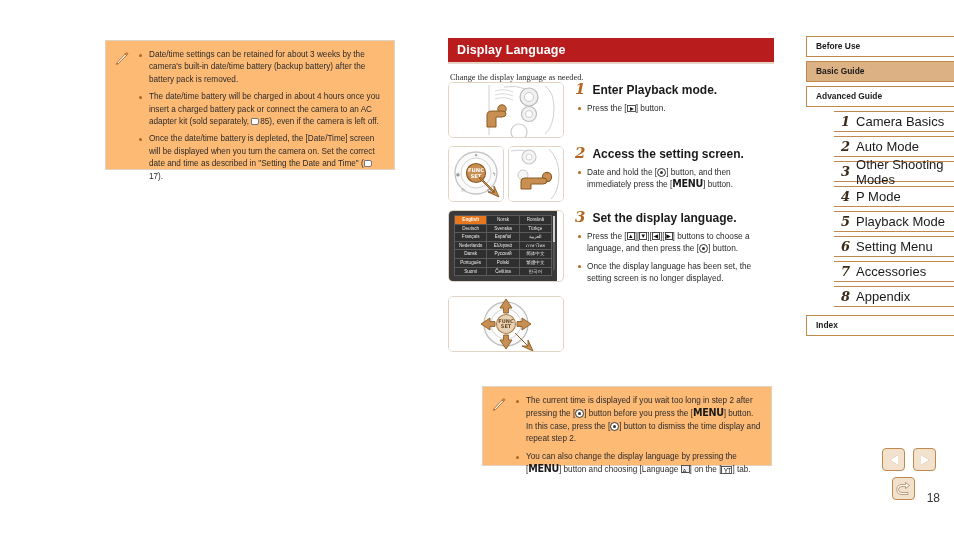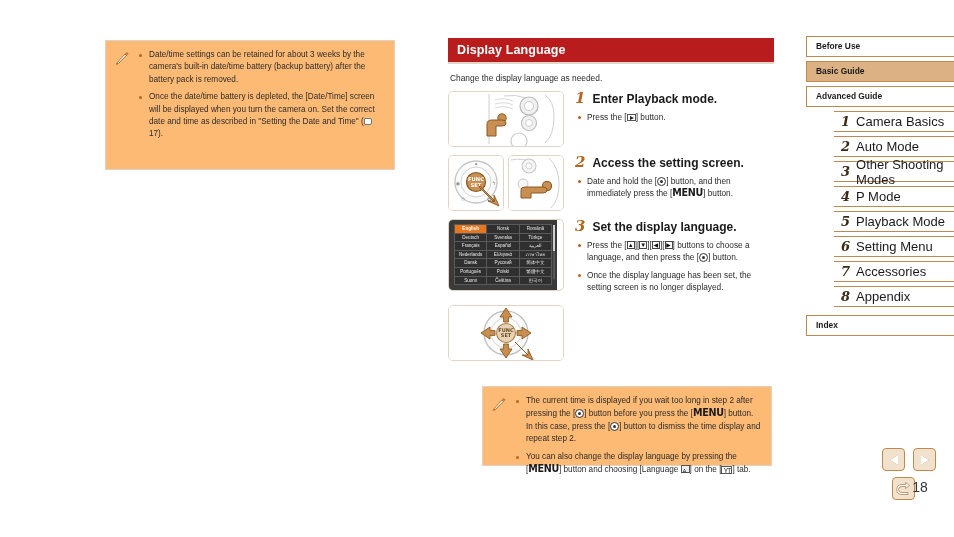--- a/index.html
+++ b/index.html
@@ -158,21 +158,22 @@
     letter-spacing: 0.1px;
   }
   .section-rule {
     height: 2px;
     background: #e4d6c6;
     margin-bottom: 9px;
   }
   .lede {
     font-size: 8.4px;
     color: #2b2b2b;
-    margin: 0 0 8px 2px;
+    margin: 0 0 0 2px;
+    font-family: Liberation Serif, serif;
   }
 
   .step {
     display: flex;
     margin-bottom: 8px;
   }
   .step-figs { flex: 0 0 116px; width: 116px; }
   .step-txt { flex: 1 1 auto; padding-left: 11px; padding-top: 1px; }
 
   .fig {
@@ -326,44 +327,47 @@
   }
   .tri-r {
     width: 0; height: 0;
     border-left: 8px solid #ffffff;
     border-top: 5.5px solid transparent;
     border-bottom: 5.5px solid transparent;
     filter: drop-shadow(0 0 0.6px #a5794a);
   }
   #pagenum {
     position: absolute;
-    left: 900px; top: 479px;
+    left: 900px; top: 491px;
     width: 40px;
-    text-align: center;
-    font-size: 14px;
+    text-align: right;
+    font-size: 12px;
     color: #333;
   }
 </style>
 </head>
 <body>
 
 <div id="page">
 
   <div class="note-box" style="left:105px; top:40px; width:290px; height:130px;">
     <div class="note-icon">
       <svg width="16" height="16" viewBox="0 0 16 16">
         <path d="M3.2 12.6 L2.4 14.4 L4.3 13.7 L12.4 5.5 L11.0 4.1 Z" fill="#ffffff" stroke="#b5651d" stroke-width="0.9"></path>
         <path d="M11.0 4.1 L12.4 5.5 L13.6 4.3 A1.0 1.0 0 0 0 12.2 2.9 Z" fill="#c98f52" stroke="#b5651d" stroke-width="0.8"></path>
         <path d="M3.2 12.6 L4.3 13.7 L2.4 14.4 Z" fill="#b5651d"></path>
       </svg>
     </div>
     <div class="note-body">
       <ul class="note-ul">
         <li>
           <span>Date/time settings can be retained for about 3 weeks by the camera's built-in date/time battery (backup battery) after the battery pack is removed.</span>
+        </li>
+        <li>
+          <span>The date/time battery will be charged in about 4 hours once you insert a charged battery pack or connect the camera to an AC adapter kit (sold separately, </span><span class="glyph-book"></span><span>85), even if the camera is left off.</span>
         </li>
         <li>
           <span>Once the date/time battery is depleted, the [Date/Time] screen will be displayed when you turn the camera on. Set the correct date and time as described in "Setting the Date and Time" (</span><span class="glyph-book"></span><span>17).</span>
         </li>
       </ul>
     </div>
   </div>
 
   <div id="main">
 

